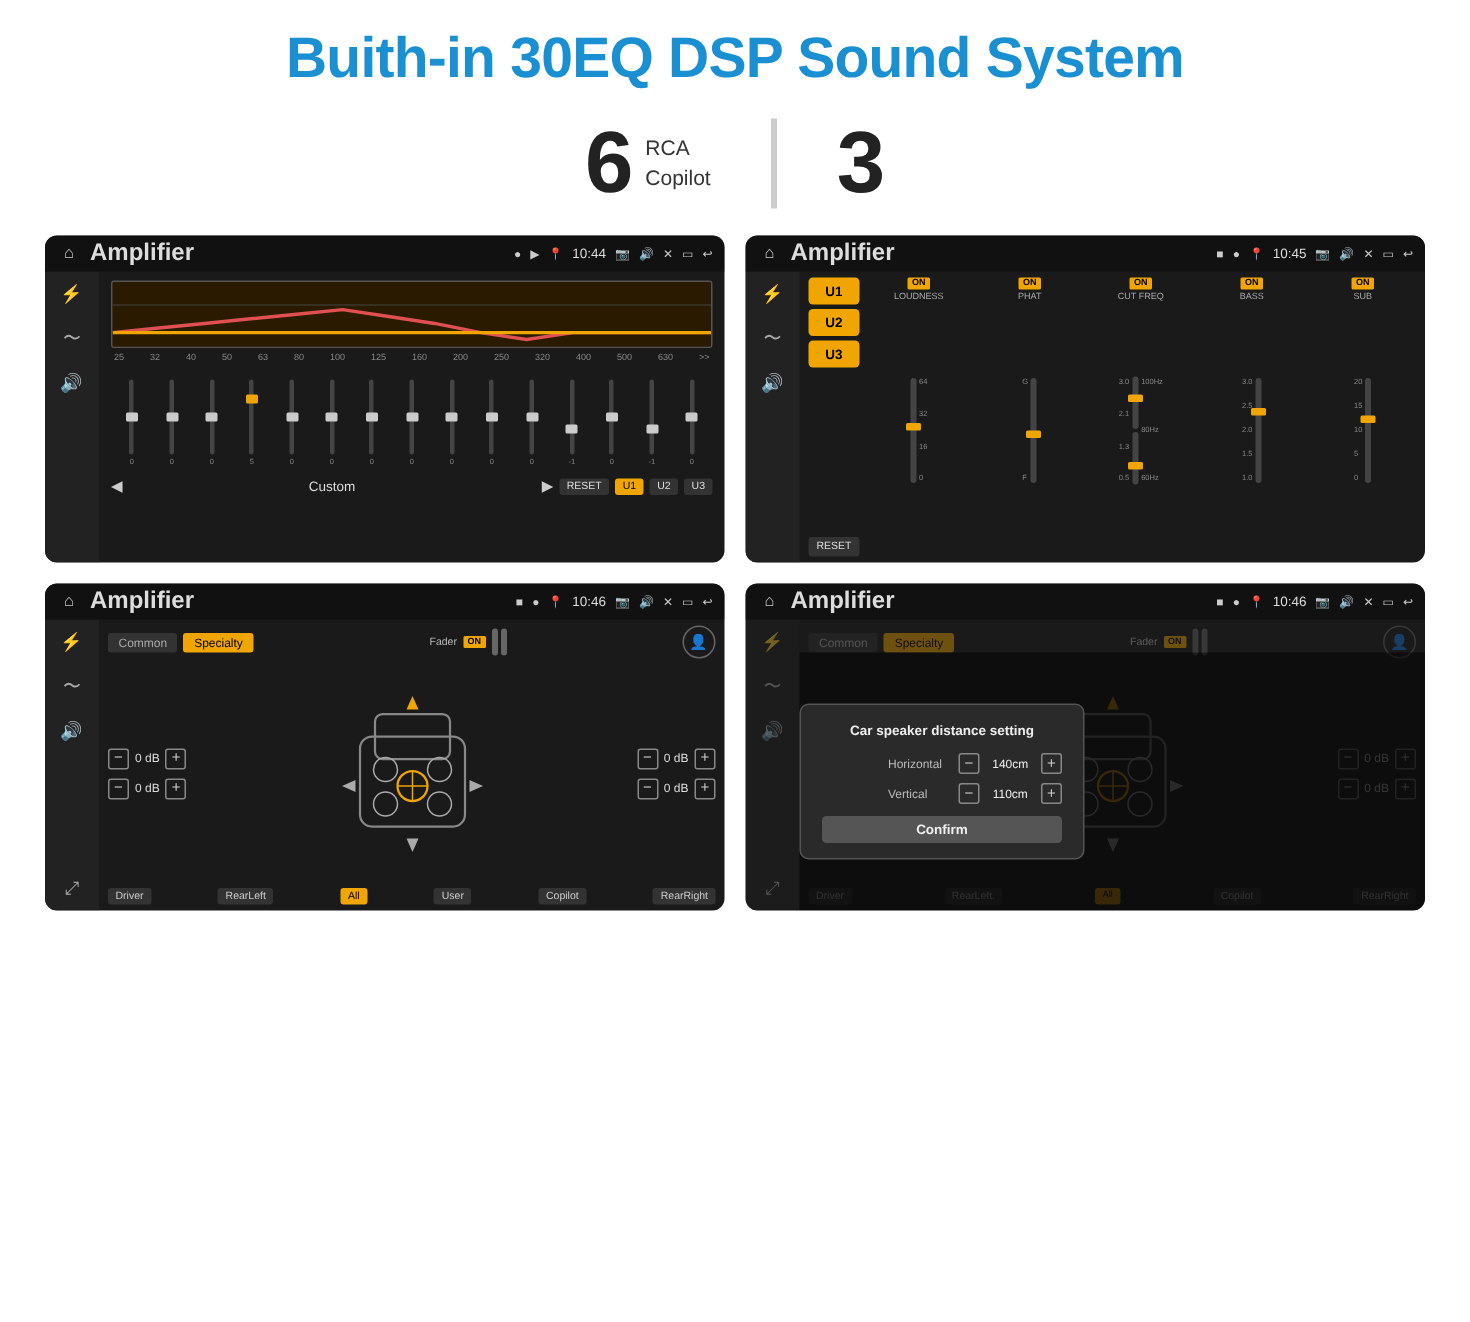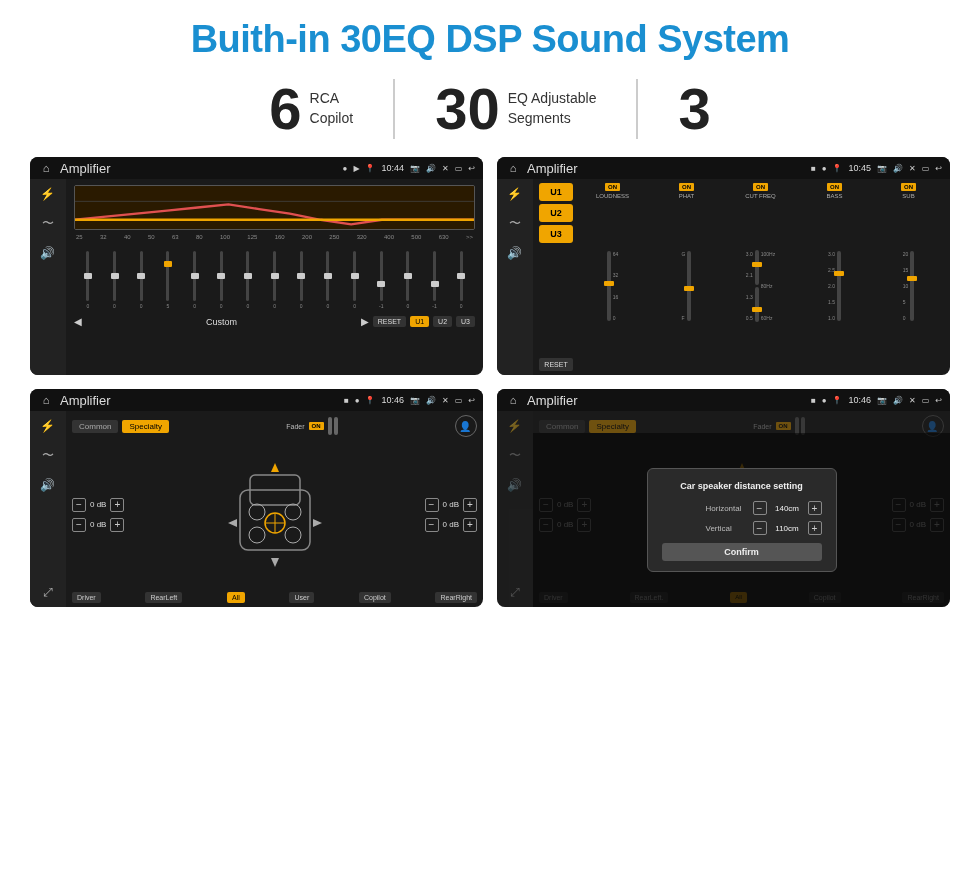--- a/index.html
+++ b/index.html
@@ -96,23 +96,23 @@
     .status-home-icon {
       width: 16px;
       height: 16px;
       display: flex;
       align-items: center;
       justify-content: center;
       color: #ccc;
       font-size: 11px;
     }
     .status-title {
-      font-size: 13px;
+      font-size: 16px;
       color: #ddd;
-      font-weight: normal;
+      font-weight: bold;
       flex: 1;
     }
     .status-icon-small {
       color: #ccc;
       font-size: 8px;
     }
     .status-time {
       font-size: 9px;
       color: #ddd;
     }
@@ -444,21 +444,21 @@
     
     .dialog-overlay {
       position: absolute;
       top: 22px;
       left: 36px;
       right: 0;
       bottom: 0;
       background: rgba(0,0,0,0.5);
       display: flex;
       align-items: center;
-      justify-content: center;
+      justify-content: flex-start;
       z-index: 10;
     }
     .dialog-box {
       background: #2a2a2a;
       border: 1px solid #555;
       border-radius: 6px;
       padding: 12px 14px 10px;
       width: 190px;
     }
     .dialog-title {
@@ -536,27 +536,20 @@
 
   <div class="stats-row">
     <div class="stat-item">
       <span class="stat-number">6</span>
       <div class="stat-desc">
         <span>RCA</span><br>
         <span>Copilot</span>
       </div>
     </div>
     <div class="stat-divider"></div>
-    <div class="stat-item">
-      <span class="stat-number">30</span>
-      <div class="stat-desc">
-        <span>EQ Adjustable</span><br>
-        <span>Segments</span>
-      </div>
-    </div>
     <div class="stat-divider"></div>
     <div class="stat-item">
       <span class="stat-number">3</span>
     </div>
   </div>
 
   <div class="screens-grid">
 
     <div class="screen">
       <div class="status-bar">

